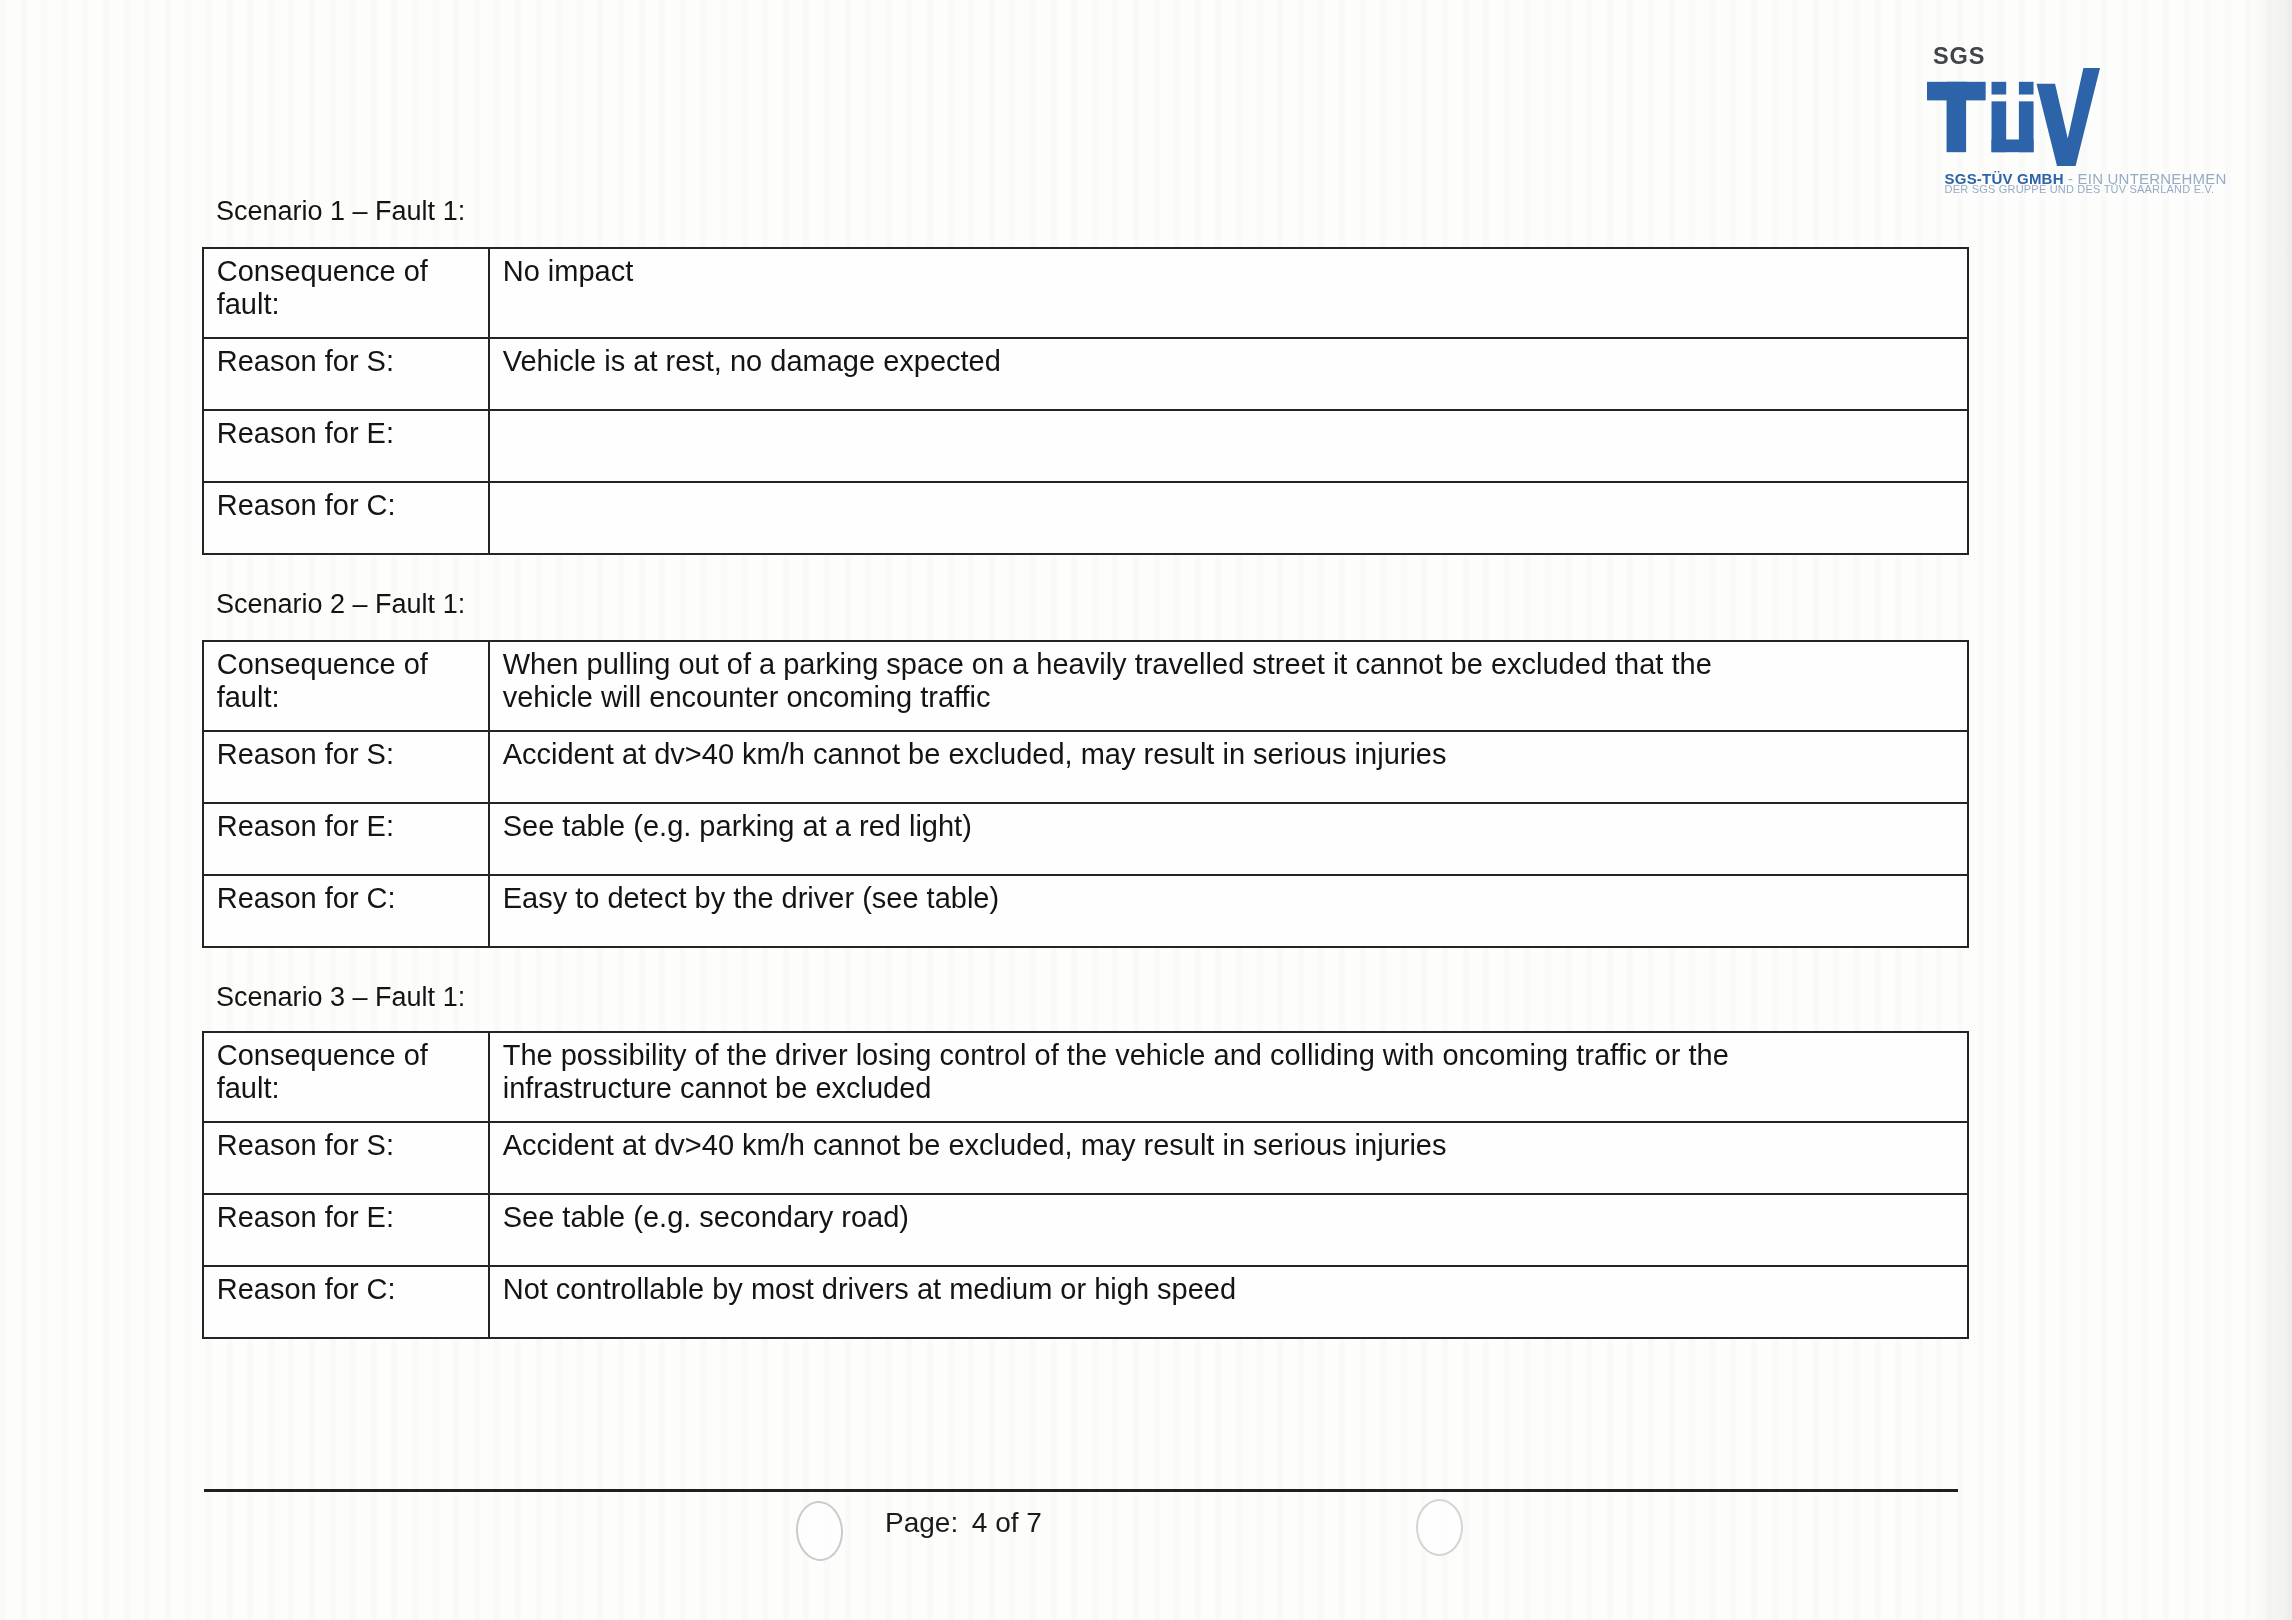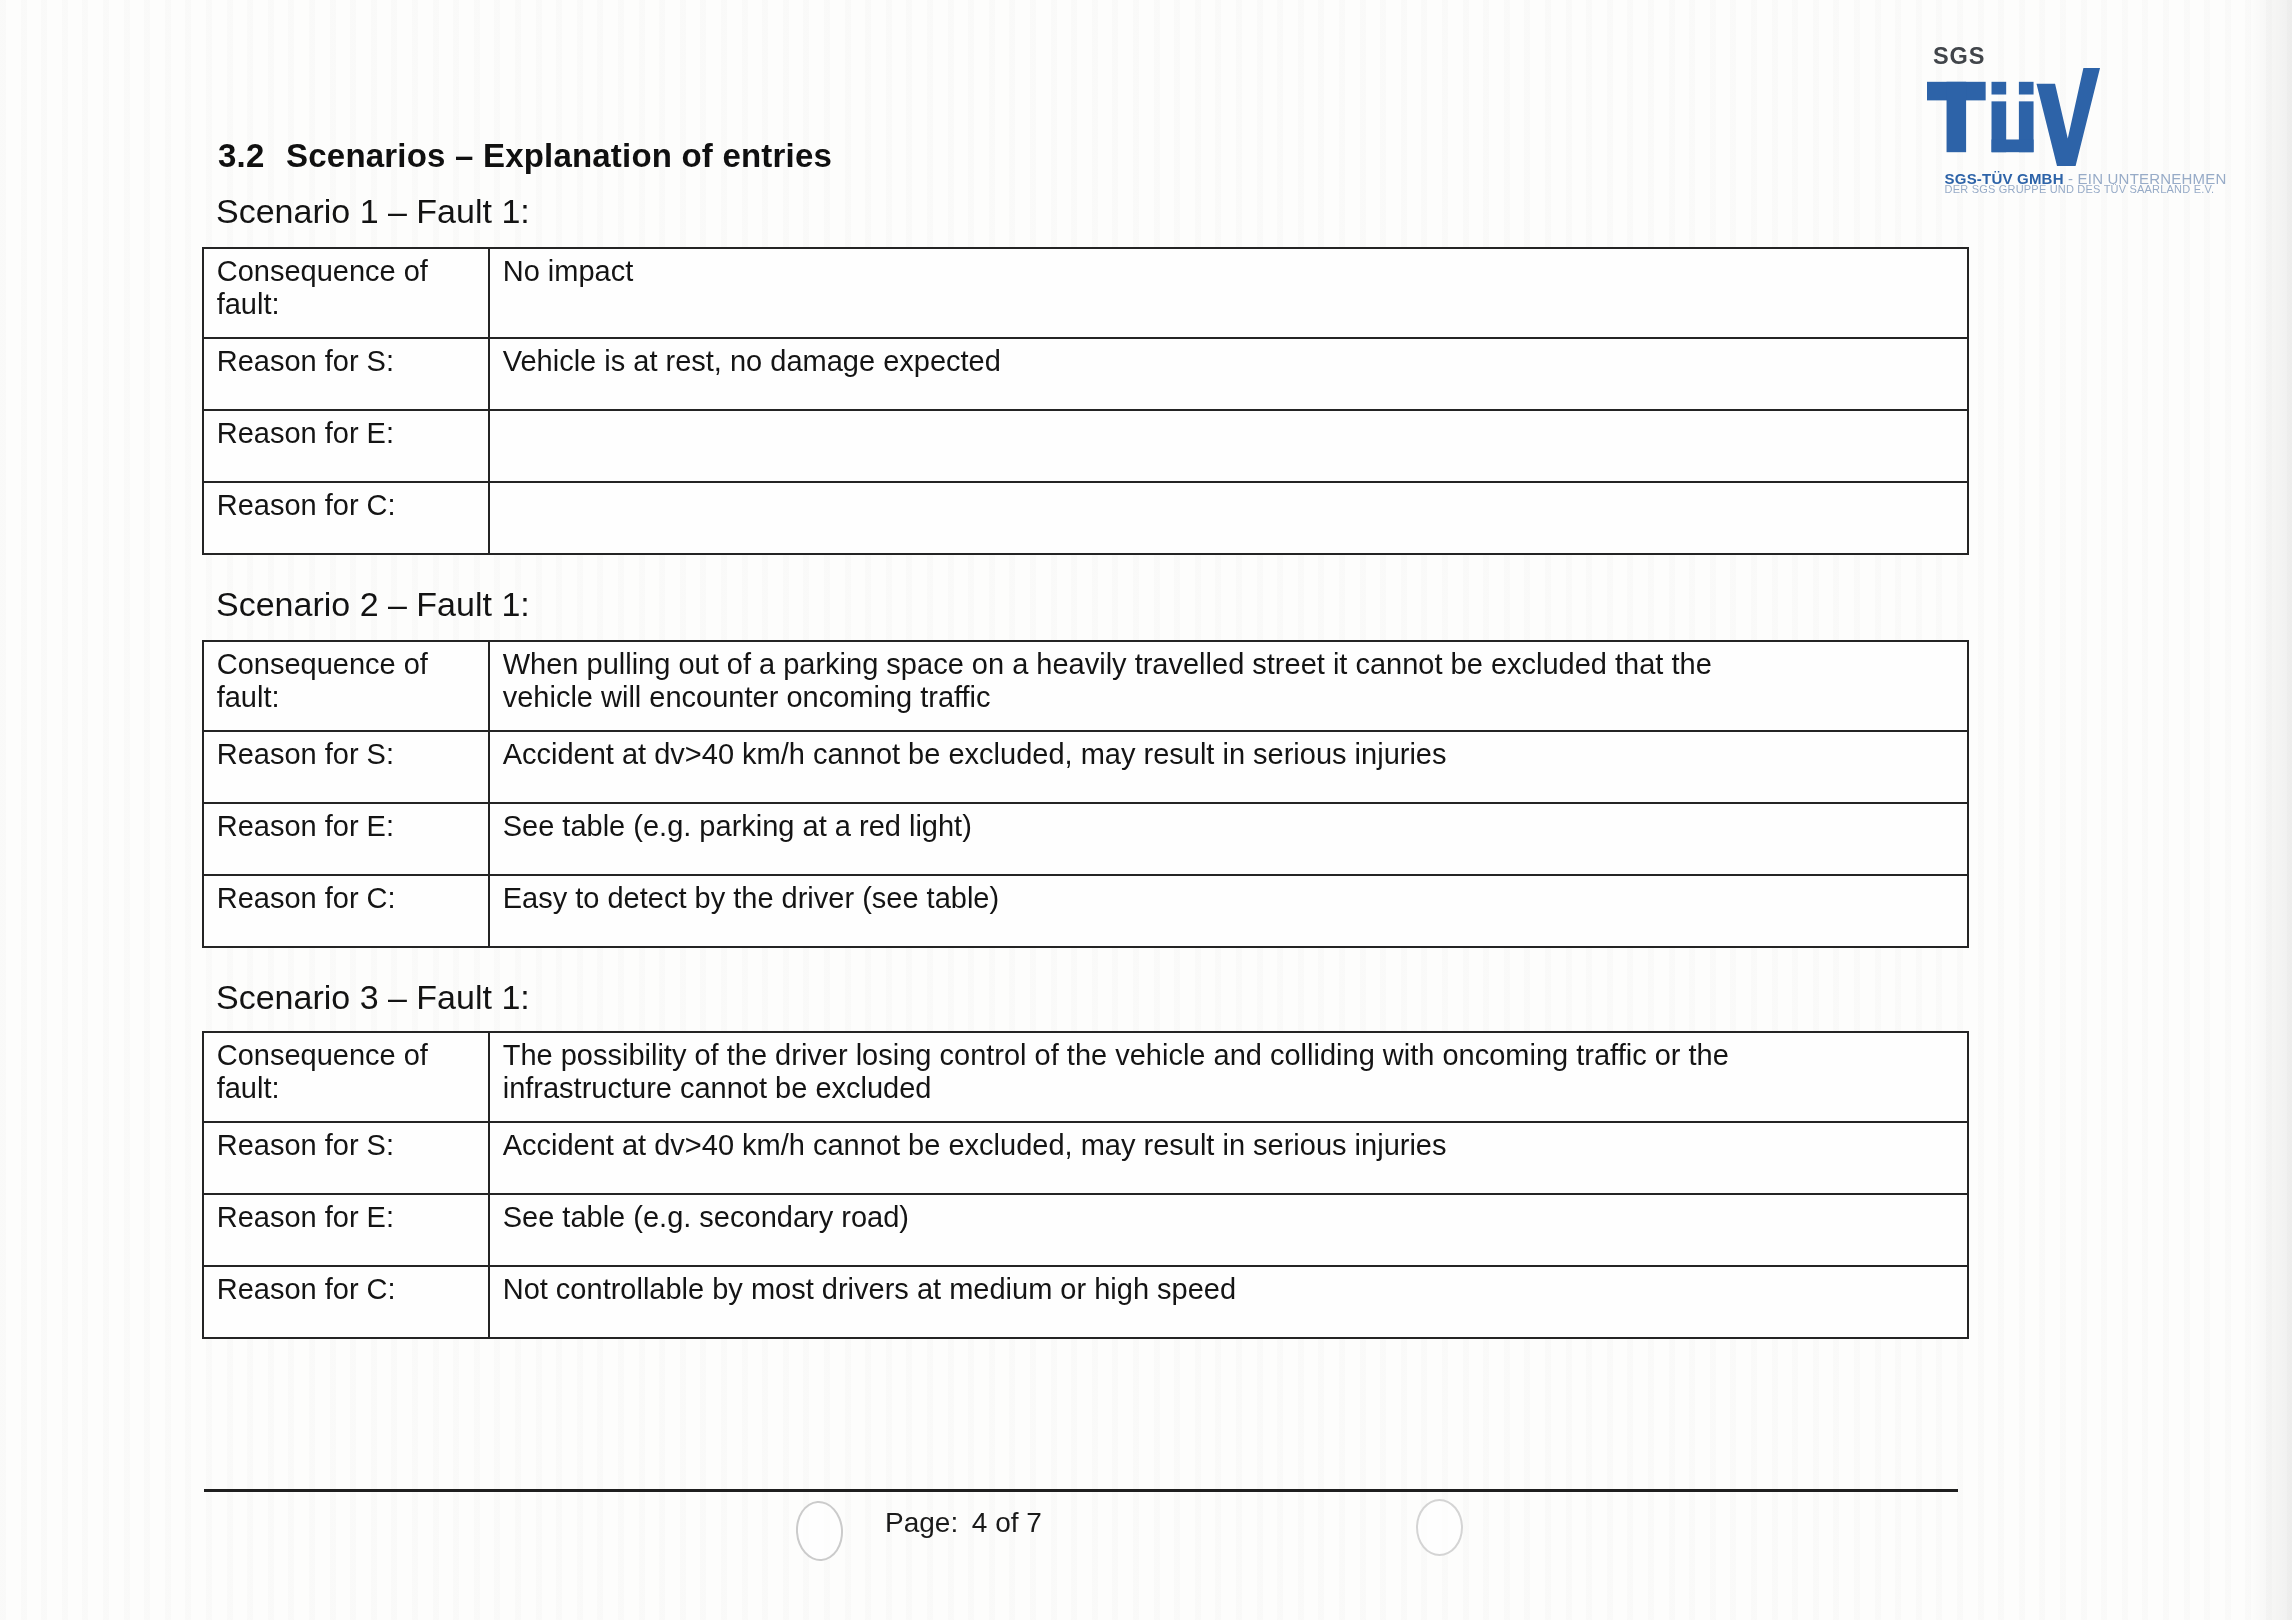--- a/index.html
+++ b/index.html
@@ -24,21 +24,21 @@
 
   .section-title{
     position:absolute;left:218px;top:137px;
     font-size:33px;font-weight:700;color:#101010;letter-spacing:0.2px;
     white-space:nowrap;
   }
   .section-title .num{margin-right:21.6px;}
 
   .scenario-heading{
     position:absolute;left:216px;
-    font-size:34px;line-height:35px;color:#131313;white-space:nowrap;
+    font-size:27px;line-height:35px;color:#131313;white-space:nowrap;
   }
   #sc1-heading{top:194px;}
   #sc2-heading{top:587px;}
   #sc3-heading{top:980px;}
 
   table.scenario{
     position:absolute;left:202px;width:1767px;
     border-collapse:collapse;table-layout:fixed;
     background:#fefefe;
   }
@@ -113,23 +113,20 @@
 
         <polygon points="112,16 131,16 144,72 160,0 177,0 152,100 133,100"></polygon>
       </g>
     </svg>
     <div class="logo-sub logo-sub1">
       <span class="b">SGS-TÜV GMBH</span><span class="l"> - EIN UNTERNEHMEN</span>
     </div>
     <div class="logo-sub logo-sub2">DER SGS GRUPPE UND DES TÜV SAARLAND E.V.</div>
   </div>
 
-  <div class="section-title">
-    <span class="num">3.2</span><span>Scenarios – Explanation of entries</span>
-  </div>
 
   <div class="scenario-heading" id="sc1-heading">Scenario 1 – Fault 1:</div>
   <table class="scenario" id="sc1-table">
     <colgroup>
         <col class="c1">
         <col>
       </colgroup>
     <tbody>
         <tr class="row-tall">
       <td>Consequence of

